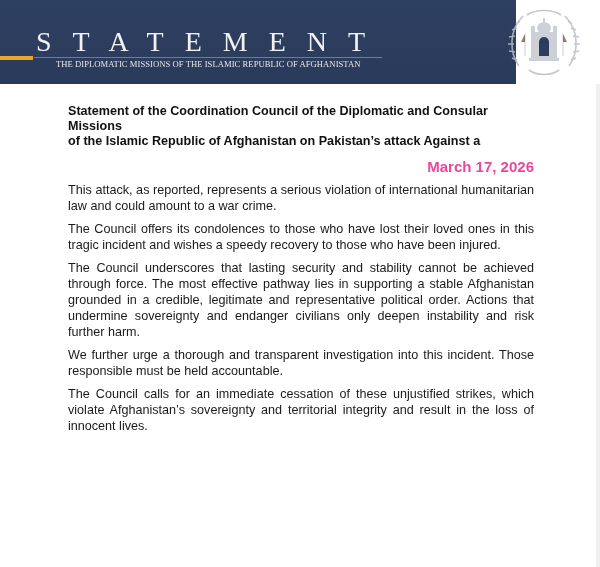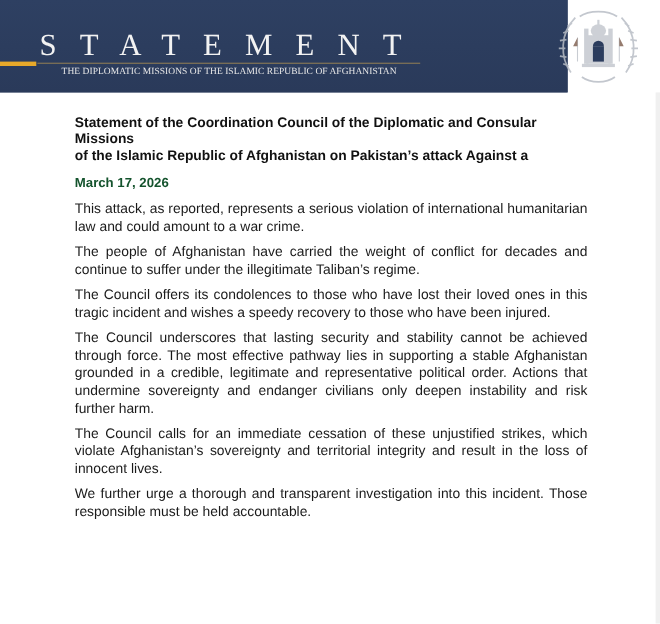--- a/index.html
+++ b/index.html
@@ -36,21 +36,21 @@
 
   .right-edge {
     position: absolute; right: 0; top: 84px; width: 4px; height: 483px; background: #f0f0f0;
   }
 
   .content { position: absolute; left: 68px; top: 104px; width: 466px; }
   .doc-title {
     text-align: left; font-weight: bold; font-size: 12.6px; line-height: 15.2px; color: #111;
   }
   .doc-date {
-    text-align: left; font-weight: bold; font-size: 12px; line-height: 15px; margin-top: 9px; color: #14532d;
+    text-align: right; font-weight: bold; font-size: 15px; line-height: 15px; margin-top: 9px; color: #ec4899;
   }
   .paragraphs { margin-top: 8px; }
   .para {
     font-size: 12.6px; line-height: 16px; text-align: justify; color: #1a1a1a; margin-bottom: 7px;
     text-align-last: left;
   }
 </style>
 </head>
 <body>
 
@@ -86,19 +86,18 @@
 <div class="right-edge"></div>
 
 <div class="content">
   <div class="doc-title">
     <div>Statement of the Coordination Council of the Diplomatic and Consular Missions</div>
     <div>of the Islamic Republic of Afghanistan on Pakistan’s attack Against a</div>
   </div>
   <div class="doc-date">March 17, 2026</div>
   <div class="paragraphs">
     <p class="para">This attack, as reported, represents a serious violation of international humanitarian law and could amount to a war crime.</p>
-    <p class="para">The people of Afghanistan have carried the weight of conflict for decades and continue to suffer under the illegitimate Taliban’s regime.</p>
     <p class="para">The Council offers its condolences to those who have lost their loved ones in this tragic incident and wishes a speedy recovery to those who have been injured.</p>
     <p class="para">The Council underscores that lasting security and stability cannot be achieved through force. The most effective pathway lies in supporting a stable Afghanistan grounded in a credible, legitimate and representative political order. Actions that undermine sovereignty and endanger civilians only deepen instability and risk further harm.</p>
+    <p class="para">We further urge a thorough and transparent investigation into this incident. Those responsible must be held accountable.</p>
     <p class="para">The Council calls for an immediate cessation of these unjustified strikes, which violate Afghanistan’s sovereignty and territorial integrity and result in the loss of innocent lives.</p>
-    <p class="para">We further urge a thorough and transparent investigation into this incident. Those responsible must be held accountable.</p>
   </div>
 </div>
 
 </body></html>

